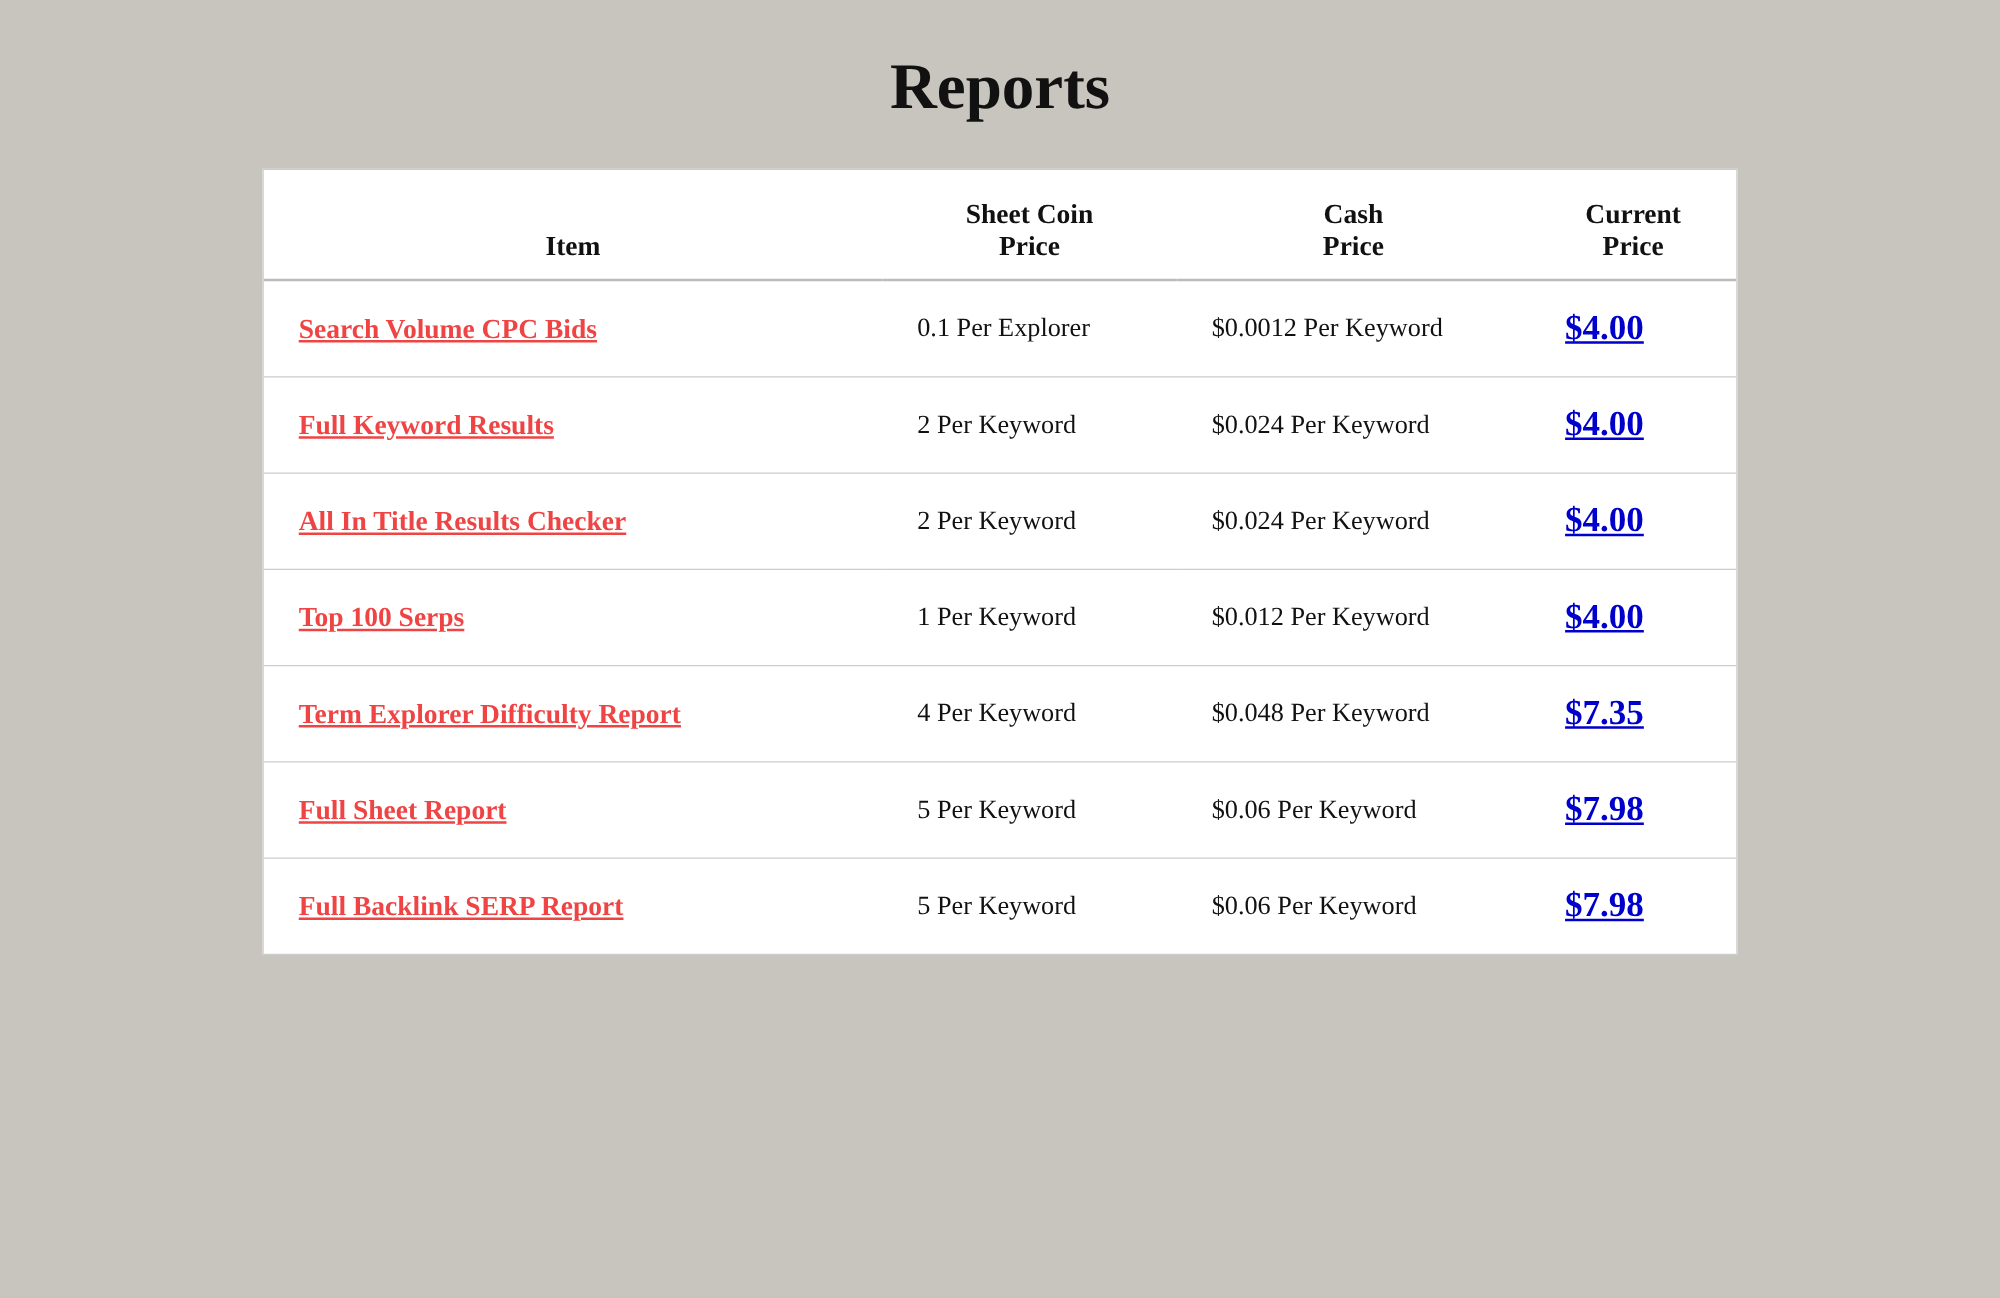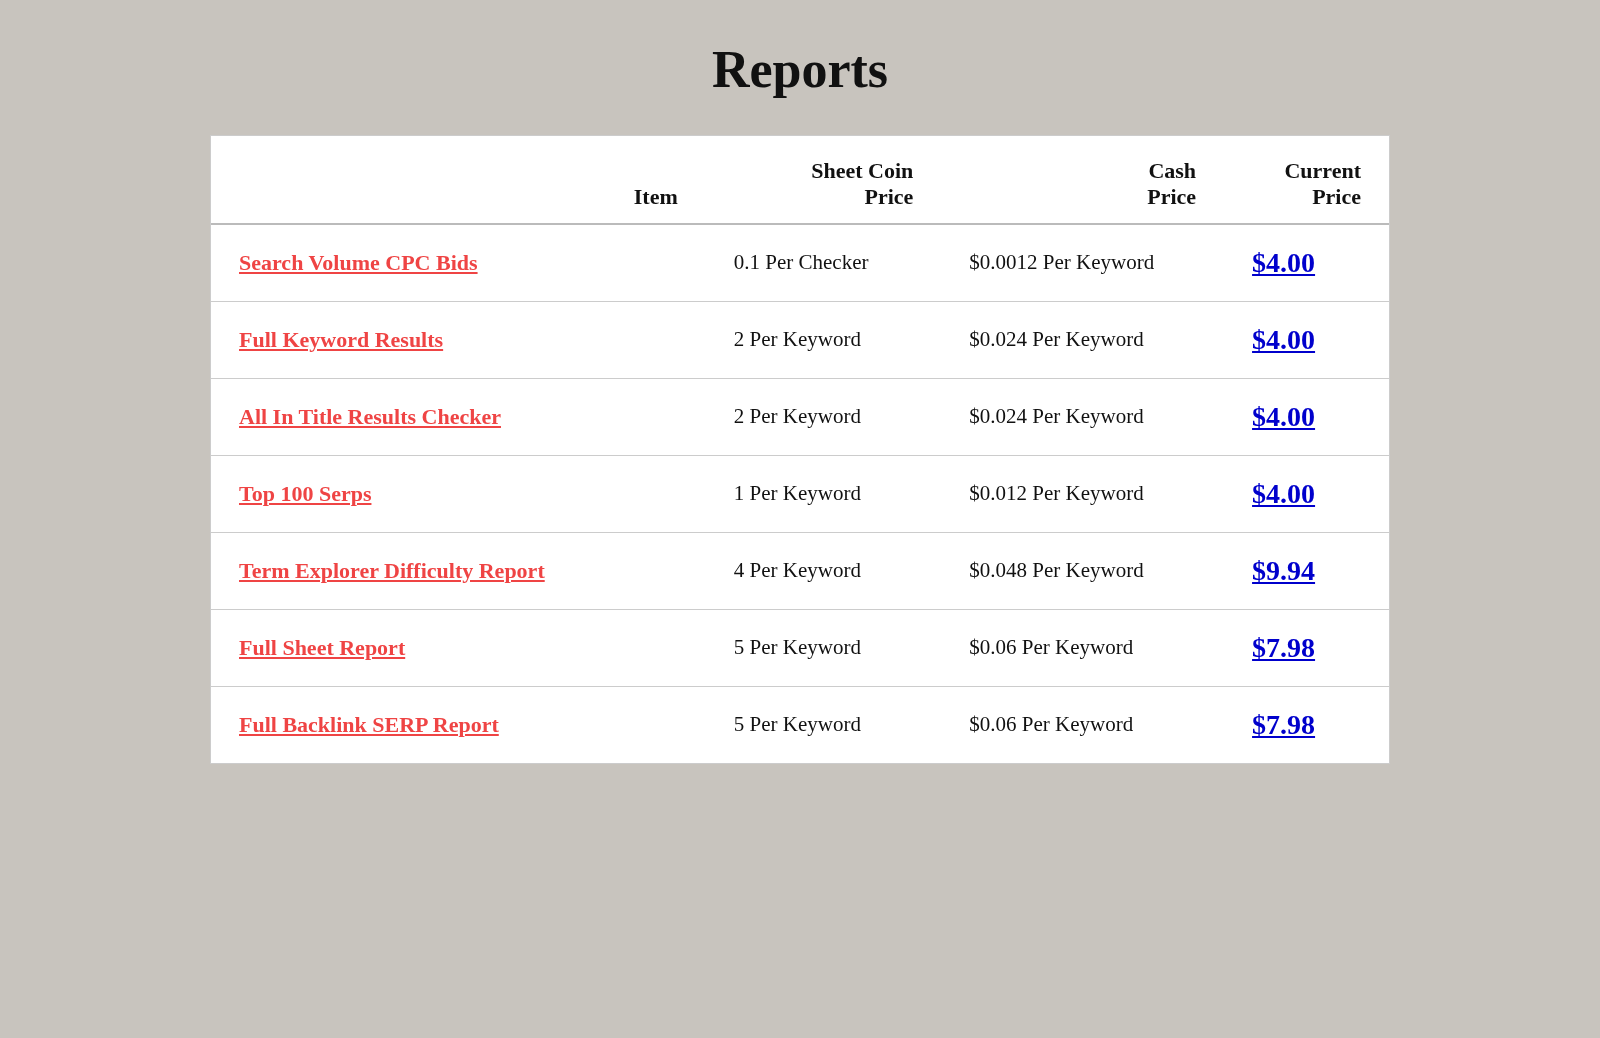--- a/index.html
+++ b/index.html
@@ -33,21 +33,21 @@
       max-width: 100%;
     }
 
     table {
       width: 100%;
       border-collapse: collapse;
     }
 
     thead tr th {
       padding: 22px 28px 12px 28px;
-      text-align: right;
+      text-align: center;
       font-size: 22px;
       font-weight: 700;
       color: #111;
       vertical-align: bottom;
       border-bottom: 2px solid #bbb;
     }
 
     thead tr th:first-child {
       width: 42%;
     }
@@ -129,21 +129,21 @@
           <span class="header-line1">Current</span>
           <span class="header-line2">Price</span>
         </th>
       </tr>
     </thead>
     <tbody id="table-body">
     <tr>
       <td>
         <a href="#">Search Volume CPC Bids</a>
       </td>
-      <td>0.1 Per Checker</td>
+      <td>0.1 Per Explorer</td>
       <td>$0.0012 Per Keyword</td>
       <td>
         <a href="#">$4.00</a>
       </td>
     </tr>
         <tr>
       <td>
         <a href="#">Full Keyword Results</a>
       </td>
       <td>2 Per Keyword</td>
@@ -172,21 +172,21 @@
         <a href="#">$4.00</a>
       </td>
     </tr>
         <tr>
       <td>
         <a href="#">Term Explorer Difficulty Report</a>
       </td>
       <td>4 Per Keyword</td>
       <td>$0.048 Per Keyword</td>
       <td>
-        <a href="#">$9.94</a>
+        <a href="#">$7.35</a>
       </td>
     </tr>
         <tr>
       <td>
         <a href="#">Full Sheet Report</a>
       </td>
       <td>5 Per Keyword</td>
       <td>$0.06 Per Keyword</td>
       <td>
         <a href="#">$7.98</a>

